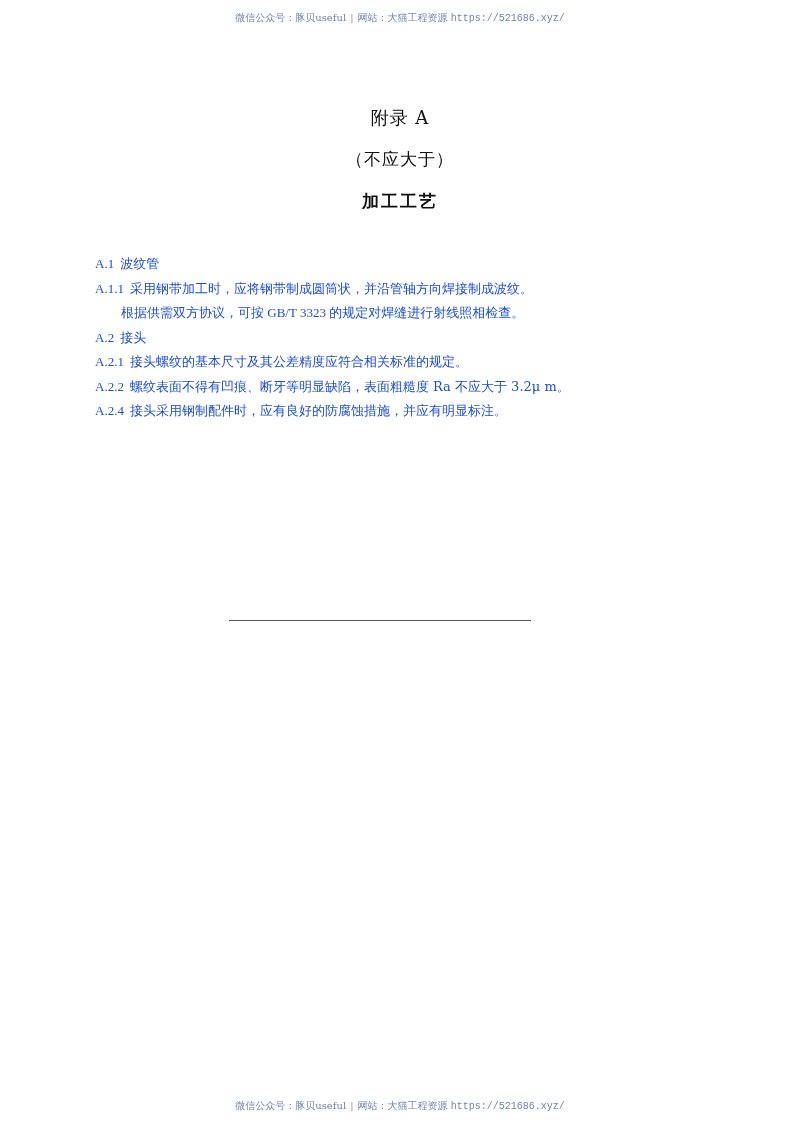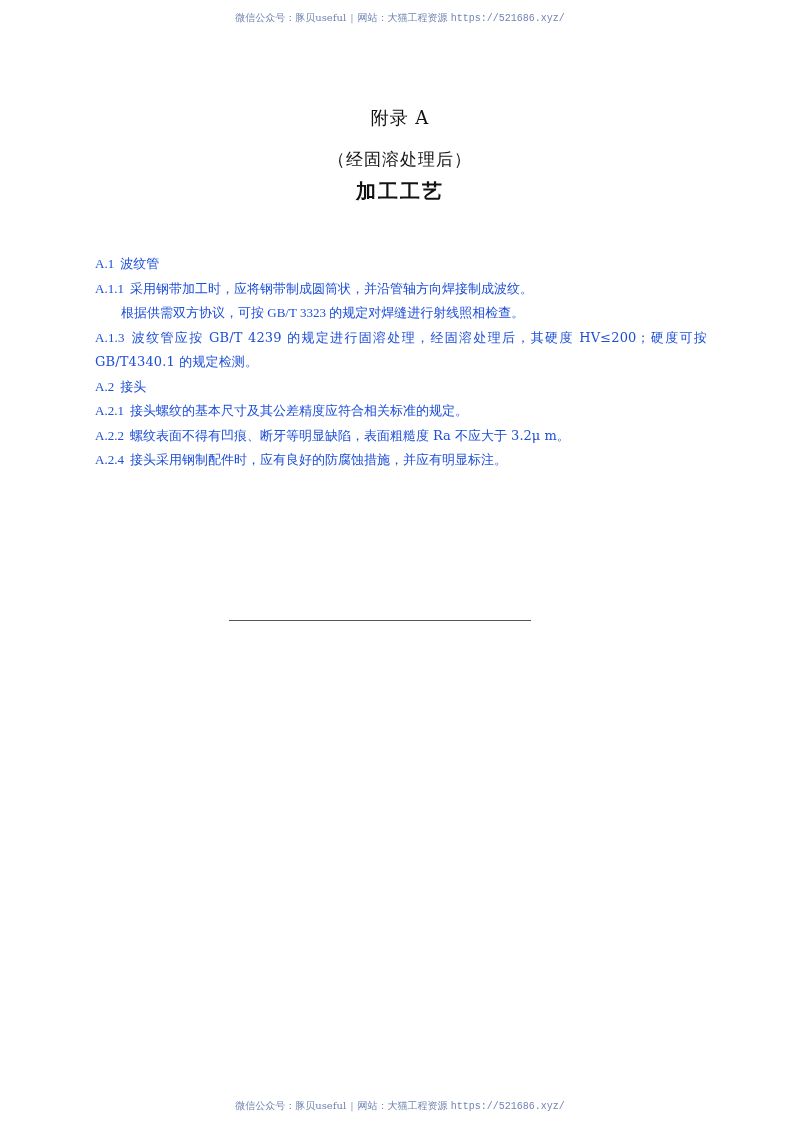--- a/index.html
+++ b/index.html
@@ -45,22 +45,22 @@
       font-size: 18px;
       font-weight: normal;
       letter-spacing: 1px;
     }
     .h-nature {
       top: 148px;
       font-size: 17px;
       letter-spacing: 1px;
     }
     .h-title {
-      top: 178px;
-      font-size: 20px;
+      top: 190px;
+      font-size: 17px;
       font-weight: bold;
       letter-spacing: 2px;
     }
 
     .body {
       position: absolute;
       left: 95px;
       top: 252px;
       width: 612px;
       font-size: 13px;
@@ -89,35 +89,32 @@
     }
   </style>
 </head>
 <body>
 
 <div class="watermark top">
   <span>微信公众号：豚贝useful</span><span class="sep">|</span><span>网站：大猫工程资源</span> <span class="mono">https://521686.xyz/</span>
 </div>
 
 <div class="heading h-appendix">附录 A</div>
-<div class="heading h-nature">（经固溶处理后）</div>
+<div class="heading h-nature">（不应大于）</div>
 <div class="heading h-title">加工工艺</div>
 
 <div class="body">
   <p class="para">
     <span class="num">A.1</span><span>波纹管</span>
   </p>
   <p class="para">
     <span class="num">A.1.1</span><span>采用钢带加工时，应将钢带制成圆筒状，并沿管轴方向焊接制成波纹。</span>
   </p>
   <p class="para indent">
     <span>根据供需双方协议，可按 GB/T 3323 的规定对焊缝进行射线照相检查。</span>
-  </p>
-  <p class="para spaced">
-    <span class="num">A.1.3</span><span>波纹管应按 GB/T 4239 的规定进行固溶处理，经固溶处理后，其硬度 HV≤200；硬度可按 GB/T4340.1 的规定检测。</span>
   </p>
   <p class="para">
     <span class="num">A.2</span><span>接头</span>
   </p>
   <p class="para">
     <span class="num">A.2.1</span><span>接头螺纹的基本尺寸及其公差精度应符合相关标准的规定。</span>
   </p>
   <p class="para">
     <span class="num">A.2.2</span><span>螺纹表面不得有凹痕、断牙等明显缺陷，表面粗糙度 Ra 不应大于 3.2μ m。</span>
   </p>

